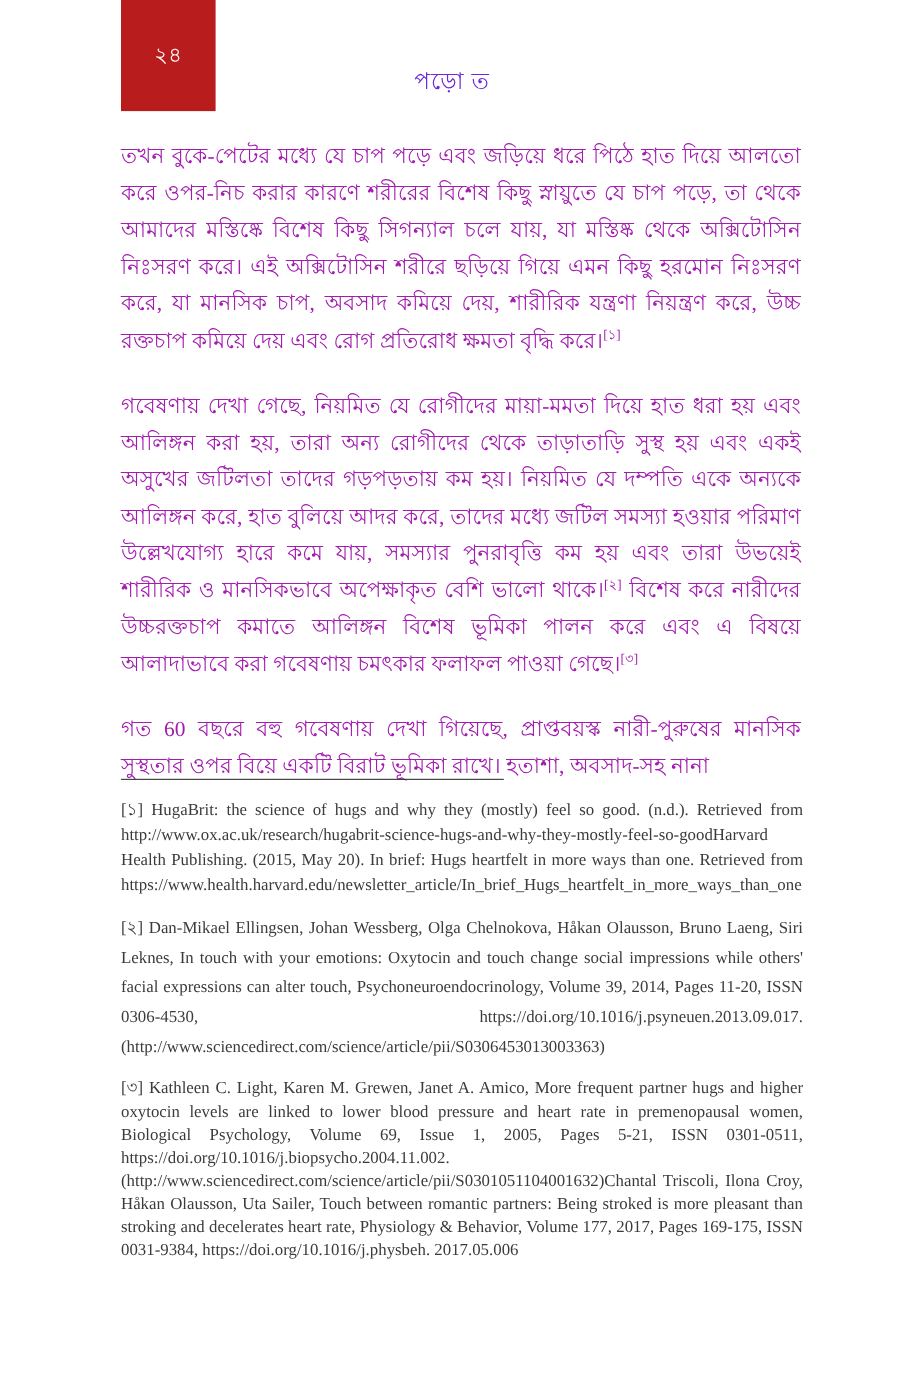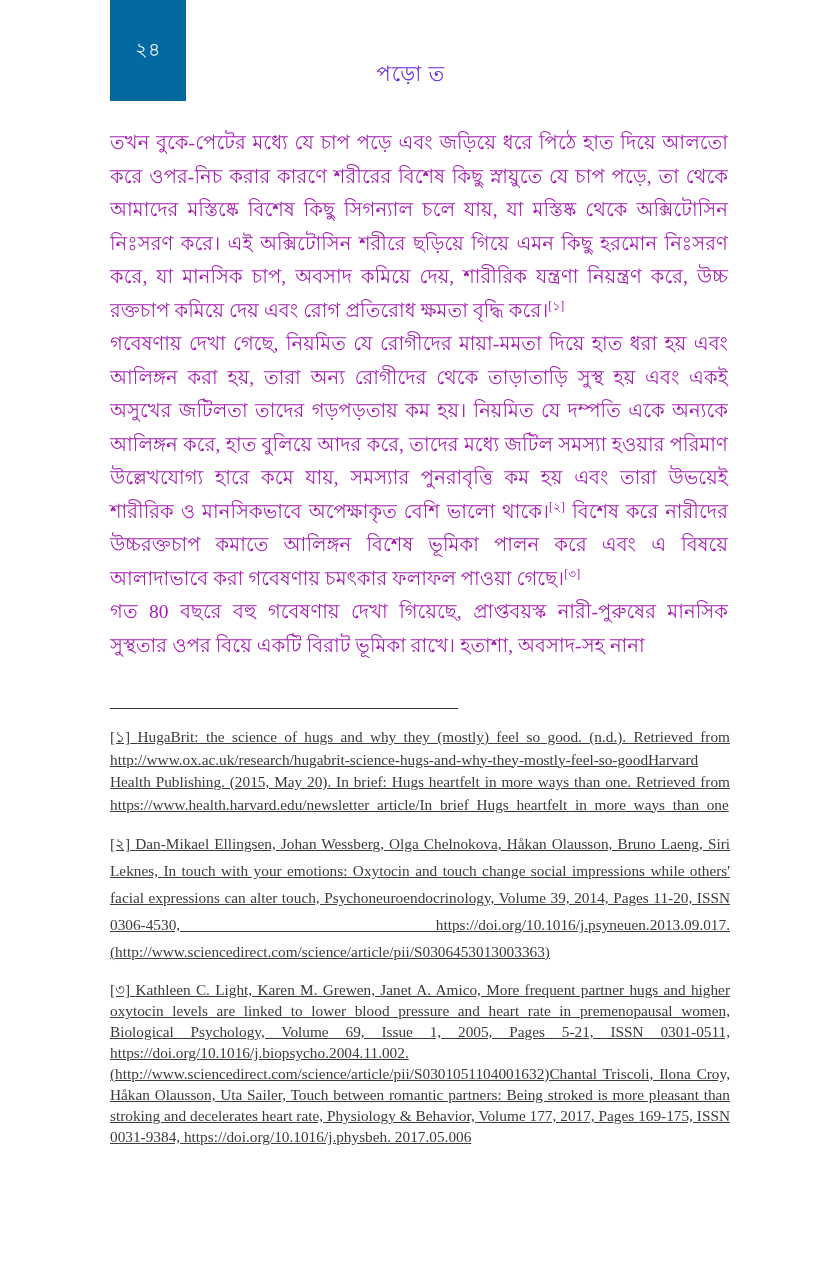--- a/index.html
+++ b/index.html
@@ -26,23 +26,23 @@
     position: absolute;
     top: 0;
     left: 0;
     right: 0;
     height: 108px;
   }
   .page-number-block {
     position: absolute;
     left: 110px;
     top: 0;
-    width: 76px;
+    width: 86px;
     height: 101px;
-    background: #0369a1;
+    background: #b91c1c;
     color: #ffffff;
     display: flex;
     align-items: center;
     justify-content: center;
     font-size: 19px;
     font-family: "Liberation Serif", serif;
     letter-spacing: 0.5px;
   }
   .running-head {
     position: absolute;
@@ -65,20 +65,21 @@
   p.body-par {
     margin: 0 0 0 0;
     font-size: 19.5px;
     line-height: 33.5px;
     text-align: justify;
     text-justify: inter-word;
     color: #a21caf;
     letter-spacing: 0.1px;
   }
   p.body-par + p.body-par {
+    margin-top: 26px;
   }
   sup.fn {
     font-size: 12px;
     vertical-align: super;
     line-height: 0;
   }
 
   
   .foot-rule {
     position: absolute;
@@ -94,21 +95,20 @@
     top: 726px;
     width: 620px;
   }
   .fnote {
     font-size: 15.3px;
     line-height: 22.5px;
     text-align: justify;
     color: #3b3b3b;
     margin-bottom: 14px;
     word-break: break-word;
-    text-decoration: underline;
   }
   .fnote.tight {
     line-height: 27px;
   }
   .fnote .marker {
     color: #3b3b3b;
   }
   .fnote-3 {
     line-height: 21px;
   }
@@ -121,21 +121,21 @@
   <div class="header">
     <div class="page-number-block">২৪</div>
     <div class="running-head">পড়ো ত</div>
   </div>
 
   <div class="content">
     <p class="body-par"><span>তখন বুকে-পেটের মধ্যে যে চাপ পড়ে এবং জড়িয়ে ধরে পিঠে হাত দিয়ে আলতো করে ওপর-নিচ করার কারণে শরীরের বিশেষ কিছু স্নায়ুতে যে চাপ পড়ে, তা থেকে আমাদের মস্তিষ্কে বিশেষ কিছু সিগন্যাল চলে যায়, যা মস্তিষ্ক থেকে অক্সিটোসিন নিঃসরণ করে। এই অক্সিটোসিন শরীরে ছড়িয়ে গিয়ে এমন কিছু হরমোন নিঃসরণ করে, যা মানসিক চাপ, অবসাদ কমিয়ে দেয়, শারীরিক যন্ত্রণা নিয়ন্ত্রণ করে, উচ্চ রক্তচাপ কমিয়ে দেয় এবং রোগ প্রতিরোধ ক্ষমতা বৃদ্ধি করে।</span><sup class="fn">[<span>১</span>]</sup></p>
 
     <p class="body-par"><span>গবেষণায় দেখা গেছে, নিয়মিত যে রোগীদের মায়া-মমতা দিয়ে হাত ধরা হয় এবং আলিঙ্গন করা হয়, তারা অন্য রোগীদের থেকে তাড়াতাড়ি সুস্থ হয় এবং একই অসুখের জটিলতা তাদের গড়পড়তায় কম হয়। নিয়মিত যে দম্পতি একে অন্যকে আলিঙ্গন করে, হাত বুলিয়ে আদর করে, তাদের মধ্যে জটিল সমস্যা হওয়ার পরিমাণ উল্লেখযোগ্য হারে কমে যায়, সমস্যার পুনরাবৃত্তি কম হয় এবং তারা উভয়েই শারীরিক ও মানসিকভাবে অপেক্ষাকৃত বেশি ভালো থাকে।</span><sup class="fn">[<span>২</span>]</sup> <span>বিশেষ করে নারীদের উচ্চরক্তচাপ কমাতে আলিঙ্গন বিশেষ ভূমিকা পালন করে এবং এ বিষয়ে আলাদাভাবে করা গবেষণায় চমৎকার ফলাফল পাওয়া গেছে।</span><sup class="fn">[<span>৩</span>]</sup></p>
 
-    <p class="body-par"><span>গত 80 বছরে বহু গবেষণায় দেখা গিয়েছে, প্রাপ্তবয়স্ক নারী-পুরুষের মানসিক সুস্থতার ওপর বিয়ে একটি বিরাট ভূমিকা রাখে। হতাশা, অবসাদ-সহ নানা</span></p>
+    <p class="body-par"><span>গত 60 বছরে বহু গবেষণায় দেখা গিয়েছে, প্রাপ্তবয়স্ক নারী-পুরুষের মানসিক সুস্থতার ওপর বিয়ে একটি বিরাট ভূমিকা রাখে। হতাশা, অবসাদ-সহ নানা</span></p>
   </div>
 
   <div class="foot-rule"></div>
 
   <div class="footnotes">
     <div class="fnote">
       <span class="marker">[১]</span>
       <span>HugaBrit: the science of hugs and why they (mostly) feel so good. (n.d.). Retrieved from http://www.ox.ac.uk/research/hugabrit-science-hugs-and-why-they-mostly-feel-so-goodHarvard Health Publishing. (2015, May 20). In brief: Hugs heartfelt in more ways than one. Retrieved from https://www.health.harvard.edu/newsletter_article/In_brief_Hugs_heartfelt_in_more_ways_than_one</span>
     </div>
     <div class="fnote tight">

